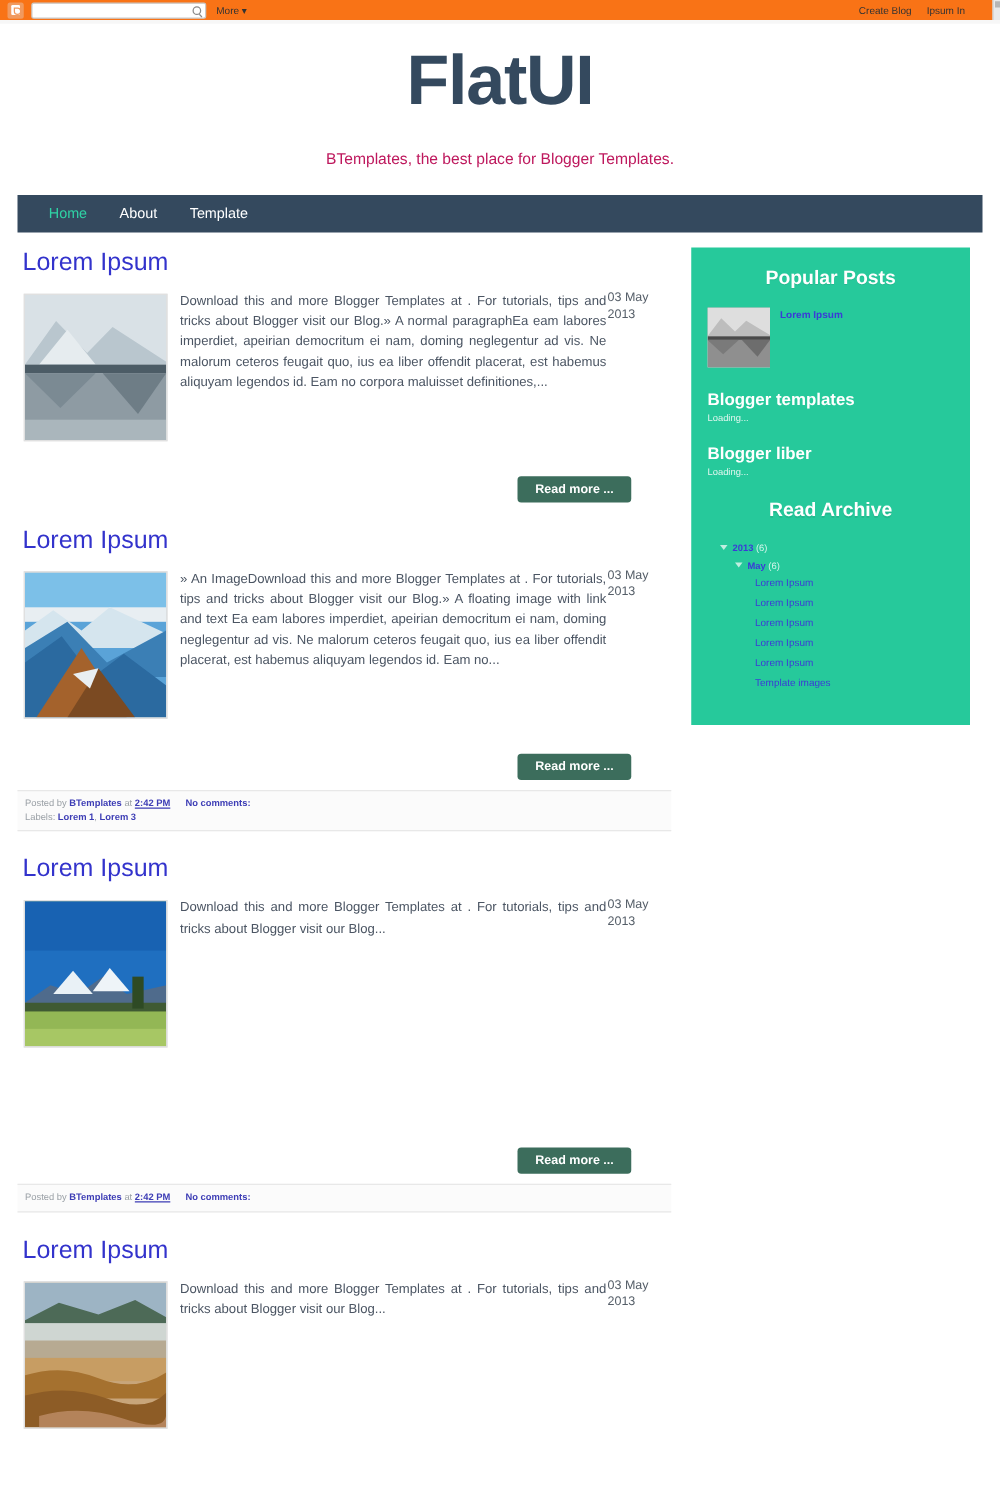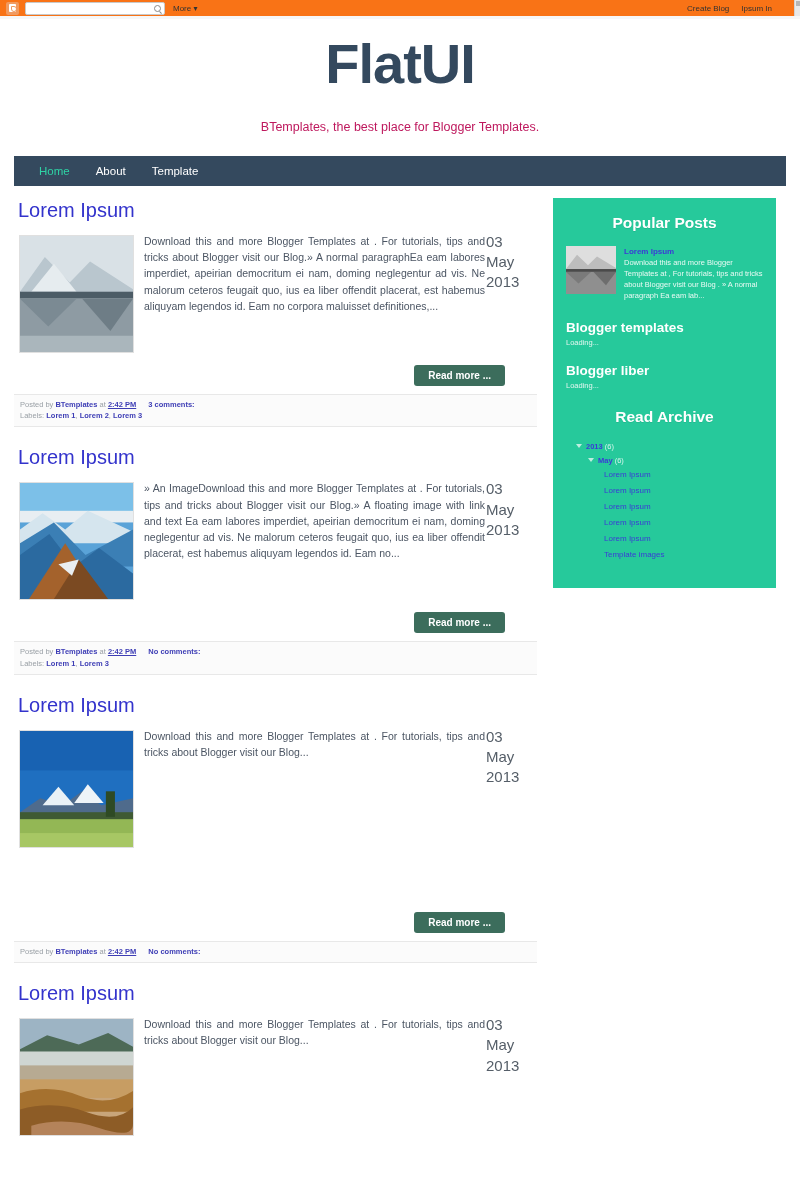--- a/index.html
+++ b/index.html
@@ -145,21 +145,21 @@
     margin: 3px 10px 6px 5px;
     border: 1px solid #e0e0e0;
     background: #ddd;
     overflow: hidden;
   }
   .post-thumb svg { display:block; width:100%; height:100%; }
   .post-date {
     position: absolute;
     right: 7px; top: 0;
     width: 44px;
-    font-size: 15px;
+    font-size: 10px;
     color: #555e68;
     line-height: 1.35;
     text-align: left;
   }
   .post-text {
     margin-left: 104px;
     margin-right: 52px;
     font-size: 10.5px;
     line-height: 1.55;
     color: #4b5563;
@@ -171,20 +171,21 @@
     display: inline-block;
     background: #3c6d5c;
     color: #ffffff;
     font-size: 10px;
     font-weight: bold;
     padding: 5px 14px;
     border-radius: 3px;
     border: 0;
     font-family: "Liberation Sans", sans-serif;
     cursor: pointer;
+    margin-top: 16px;
   }
   .post-footer {
     border-top: 1px solid #e8e8e8;
     border-bottom: 1px solid #e8e8e8;
     background: #fbfbfb;
     padding: 4px 6px 5px 6px;
     margin-top: 8px;
     font-size: 7.5px;
     color: #9aa0a6;
     line-height: 1.5;
@@ -295,33 +296,20 @@
             <rect y="54" width="100" height="46" fill="#8e9ba3"></rect>
             <polygon points="0,54 25,78 50,54" fill="#7b8a93"></polygon>
             <polygon points="55,54 80,82 100,54" fill="#6e7d86"></polygon>
             <rect y="86" width="100" height="14" fill="#aab6bc"></rect>
           </svg>
         </div>
         <div class="post-text">Download this and more Blogger Templates at . For tutorials, tips and tricks about Blogger visit our Blog.» A normal paragraphEa eam labores imperdiet, apeirian democritum ei nam, doming neglegentur ad vis. Ne malorum ceteros feugait quo, ius ea liber offendit placerat, est habemus aliquyam legendos id. Eam no corpora maluisset definitiones,...</div>
         <div class="read-more-wrap">
           <button class="read-more">Read more ...</button>
         </div>
-      </div>
-      <div class="post-footer">
-        <span>Posted by</span>
-        <a href="#">BTemplates</a>
-        <span>at</span>
-        <a href="#" class="tstamp">2:42 PM</a>
-        <a href="#" class="cmt">3 comments:</a>
-        <span class="labels-line">
-          <span class="lbl-key">Labels:</span>
-          <a href="#">Lorem 1</a><span class="lbl-key">,</span>
-          <a href="#">Lorem 2</a><span class="lbl-key">,</span>
-          <a href="#">Lorem 3</a>
-        </span>
       </div>
     </div>
 
     <div class="post" style="margin-top:18px;">
       <h2 class="post-title">Lorem Ipsum</h2>
       <div class="post-body">
         <div class="post-date">
           <div>03 May</div>
           <div>2013</div>
         </div>
@@ -434,21 +422,20 @@
               <rect width="100" height="48" fill="#dedede"></rect>
               <polygon points="0,48 22,18 44,40 62,22 100,46 100,48" fill="#bdbdbd"></polygon>
               <rect y="48" width="100" height="6" fill="#4a4a4a"></rect>
               <rect y="54" width="100" height="46" fill="#8f8f8f"></rect>
               <polygon points="0,54 25,78 50,54" fill="#7a7a7a"></polygon>
               <polygon points="55,54 80,82 100,54" fill="#6d6d6d"></polygon>
             </svg>
           </div>
           <div class="pop-text">
             <a href="#">Lorem Ipsum</a>
-            <span>Download this and more Blogger Templates at , For tutorials, tips and tricks about Blogger visit our Blog . » A normal paragraph Ea eam lab...</span>
           </div>
         </div>
       </div>
 
       <div class="sb-section">
         <div class="sb-title-left">Blogger templates</div>
         <div class="sb-loading">Loading...</div>
       </div>
 
       <div class="sb-section">

